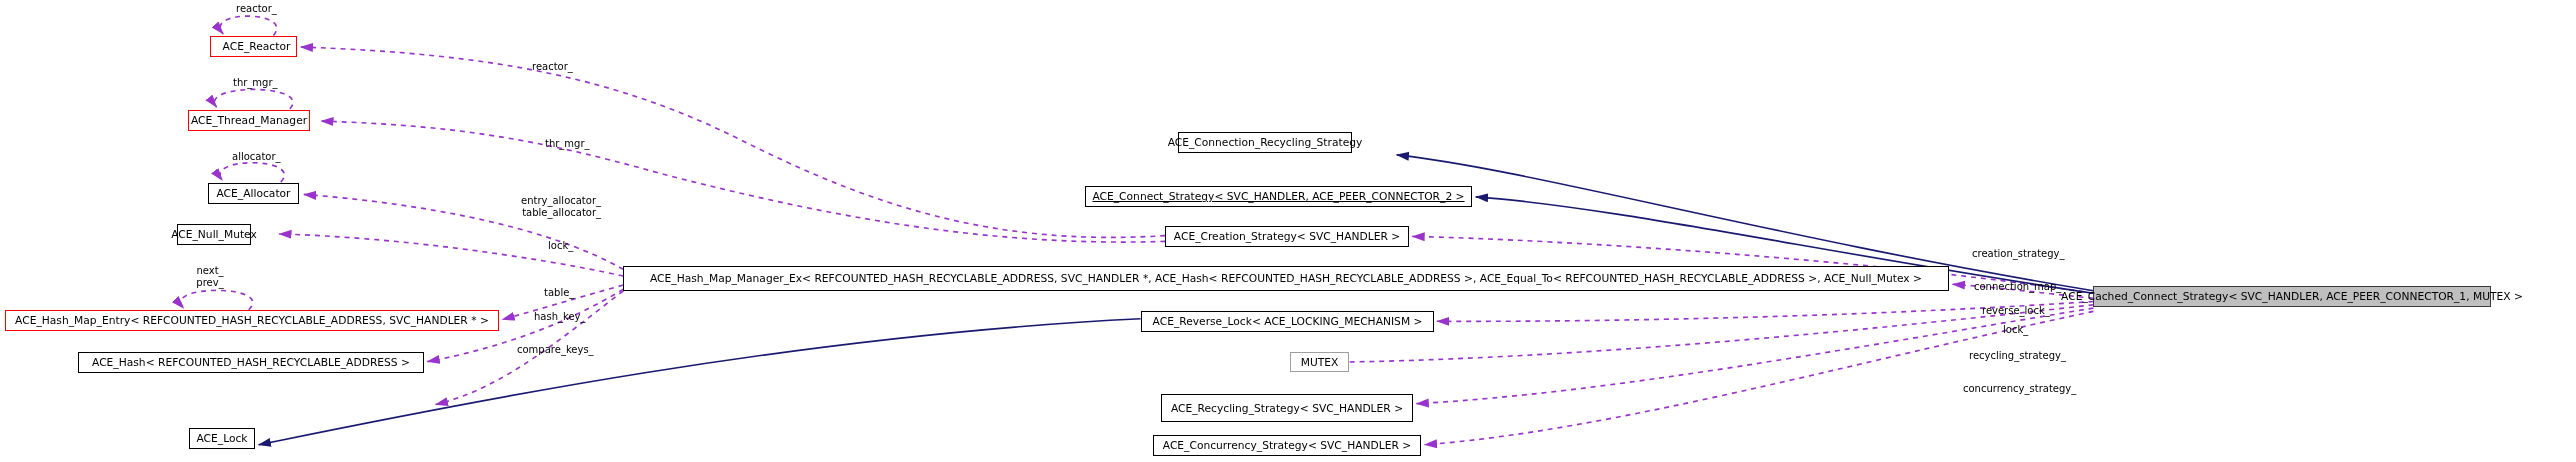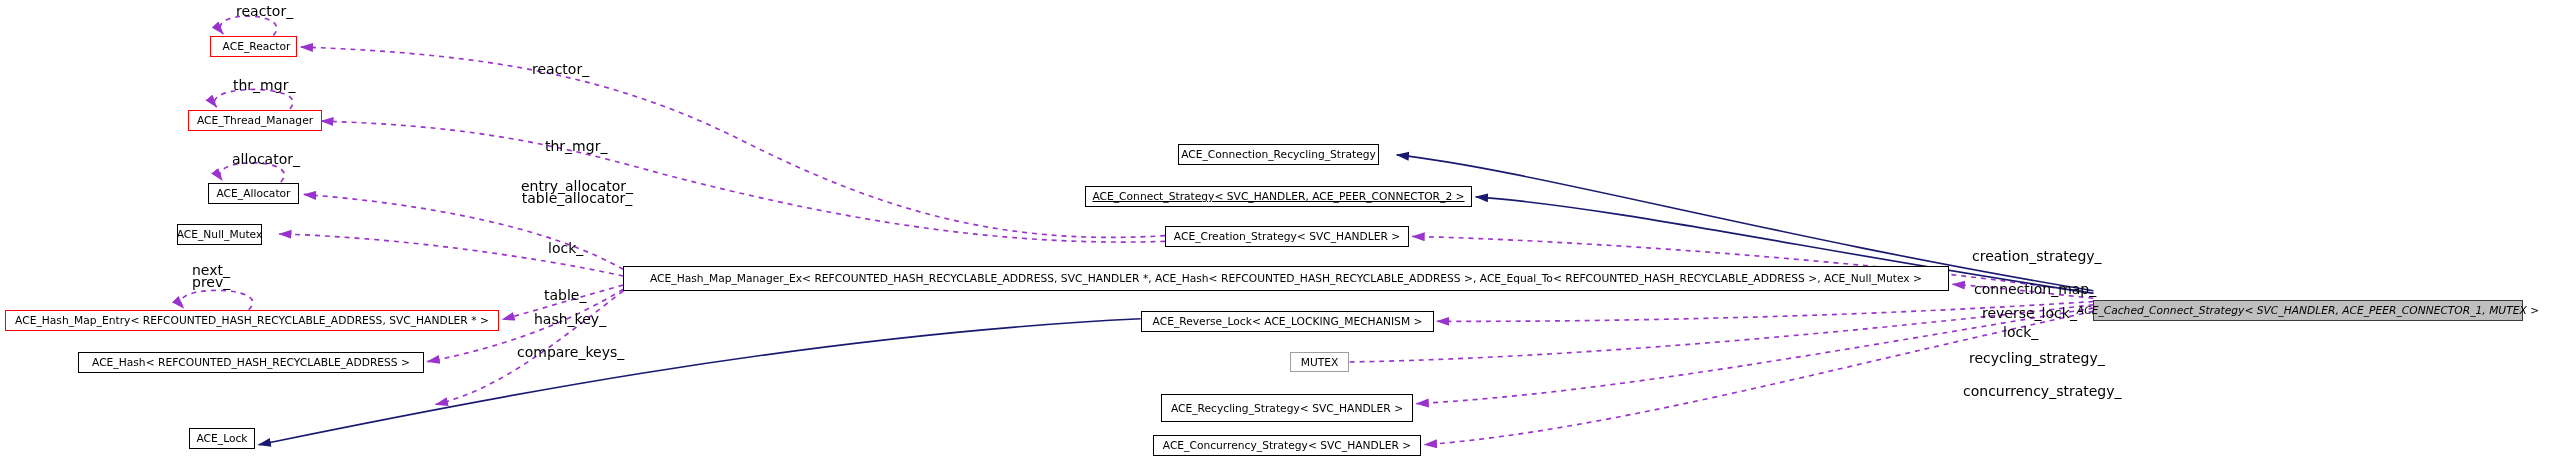--- a/index.html
+++ b/index.html
@@ -5,21 +5,21 @@
   html,body{margin:0;padding:0;background:#ffffff;}
   .canvas{position:relative;width:2576px;height:463px;background:#ffffff;overflow:hidden;
           font-family:"DejaVu Sans",sans-serif;}
   .edges{position:absolute;left:0;top:0;width:2576px;height:463px;}
   .node{position:absolute;display:flex;align-items:center;justify-content:center;
         background:#ffffff;border:0.8px solid #000000;box-sizing:border-box;
         font-size:10.7px;color:#000;white-space:nowrap;z-index:2;}
   .node.red{border:1.6px solid #ff0000;}
   .node.undoc{border:0.8px solid #9e9e9e;margin-left:34px;}
   .node.main{background:#bfbfbf;border:1.6px solid #3a3a3a;}
-  .elabel{position:absolute;font-size:14px;color:#000;white-space:nowrap;z-index:3;}
+  .elabel{position:absolute;font-size:10px;color:#000;white-space:nowrap;z-index:3;}
   .elabel.two{text-align:center;line-height:11.5px;}
 </style>
 </head>
 <body>
 
 <div class="canvas">
 
   <svg class="edges" width="2576" height="463" viewBox="0 0 3128 562">
     <defs>
       <marker id="ap" markerUnits="userSpaceOnUse" markerWidth="17" markerHeight="12" refX="15" refY="5.5" orient="auto">
@@ -49,46 +49,46 @@
       <path d="M 2542,378 C 2240,442 1960,522 1730,540" marker-end="url(#ap)"></path>
     </g>
     <g fill="none" stroke="#191970" stroke-width="2">
       <path d="M 2542,353 C 2150,288 1860,206 1696,188" marker-end="url(#an)"></path>
       <path d="M 2542,356 C 2220,308 1960,251 1792,239" marker-end="url(#an)"></path>
       <path d="M 1385,387 C 950,408 520,498 314,540" marker-end="url(#an)"></path>
     </g>
   </svg>
 
   <div class="node red" style="left:210px;top:36px;width:87px;height:21.4px;padding-left:6px;">ACE_Reactor</div>
-  <div class="node red" style="left:188px;top:110px;width:134px;height:21.4px;">ACE_Thread_Manager</div>
+  <div class="node red" style="left:188px;top:110px;width:122px;height:21.4px;">ACE_Thread_Manager</div>
   <div class="node" style="left:208px;top:183px;width:91px;height:21.4px;">ACE_Allocator</div>
-  <div class="node" style="left:177px;top:224px;width:85px;height:20.6px;">ACE_Null_Mutex</div>
+  <div class="node" style="left:177px;top:224px;width:74px;height:20.6px;">ACE_Null_Mutex</div>
   <div class="node" style="left:78px;top:352px;width:346px;height:20.6px;">ACE_Hash&lt; REFCOUNTED_HASH_RECYCLABLE_ADDRESS &gt;</div>
   <div class="node red" style="left:5px;top:310px;width:494px;height:21.4px;">ACE_Hash_Map_Entry&lt; REFCOUNTED_HASH_RECYCLABLE_ADDRESS, SVC_HANDLER * &gt;</div>
   <div class="node" style="left:189px;top:428px;width:66px;height:20.6px;">ACE_Lock</div>
   <div class="node" style="left:623px;top:266px;width:1326px;height:25px;">ACE_Hash_Map_Manager_Ex&lt; REFCOUNTED_HASH_RECYCLABLE_ADDRESS, SVC_HANDLER *, ACE_Hash&lt; REFCOUNTED_HASH_RECYCLABLE_ADDRESS &gt;, ACE_Equal_To&lt; REFCOUNTED_HASH_RECYCLABLE_ADDRESS &gt;, ACE_Null_Mutex &gt;</div>
-  <div class="node" style="left:1178px;top:144px;width:201px;height:21.4px;">ACE_Connection_Recycling_Strategy</div>
+  <div class="node" style="left:1178px;top:132px;width:174px;height:21.4px;">ACE_Connection_Recycling_Strategy</div>
   <div class="node" style="left:1085px;top:186px;width:387px;height:21.4px;text-decoration:underline;">ACE_Connect_Strategy&lt; SVC_HANDLER, ACE_PEER_CONNECTOR_2 &gt;</div>
   <div class="node" style="left:1165px;top:226px;width:244px;height:21.4px;">ACE_Creation_Strategy&lt; SVC_HANDLER &gt;</div>
   <div class="node" style="left:1141px;top:311px;width:293px;height:20.6px;">ACE_Reverse_Lock&lt; ACE_LOCKING_MECHANISM &gt;</div>
   <div class="node undoc" style="left:1256px;top:352px;width:59px;height:20px;">MUTEX</div>
   <div class="node" style="left:1161px;top:394px;width:252px;height:28px;">ACE_Recycling_Strategy&lt; SVC_HANDLER &gt;</div>
   <div class="node" style="left:1153px;top:435px;width:268px;height:21.4px;">ACE_Concurrency_Strategy&lt; SVC_HANDLER &gt;</div>
-  <div class="node main" style="left:2093px;top:300px;width:430px;height:21.4px;font-style:italic;">ACE_Cached_Connect_Strategy&lt; SVC_HANDLER, ACE_PEER_CONNECTOR_1, MUTEX &gt;</div>
+  <div class="node main" style="left:2093px;top:286px;width:398px;height:21.4px;">ACE_Cached_Connect_Strategy&lt; SVC_HANDLER, ACE_PEER_CONNECTOR_1, MUTEX &gt;</div>
 
   <div class="elabel" style="left:236px;top:3.3px;">reactor_</div>
   <div class="elabel" style="left:233px;top:77px;">thr_mgr_</div>
   <div class="elabel" style="left:232px;top:151px;">allocator_</div>
   <div class="elabel two" style="left:192px;top:265px;width:36px;">
     <span>next_</span><br>
     <span>prev_</span>
   </div>
   <div class="elabel" style="left:532px;top:61px;">reactor_</div>
   <div class="elabel" style="left:545px;top:138px;">thr_mgr_</div>
-  <div class="elabel two" style="left:521px;top:181px;">
+  <div class="elabel two" style="left:521px;top:195px;text-align:right;">
     <span>entry_allocator_</span><br>
     <span>table_allocator_</span>
   </div>
   <div class="elabel" style="left:548px;top:240px;">lock_</div>
   <div class="elabel" style="left:544px;top:287px;">table_</div>
   <div class="elabel" style="left:534px;top:311px;">hash_key_</div>
   <div class="elabel" style="left:517px;top:344px;">compare_keys_</div>
   <div class="elabel" style="left:1972px;top:248px;">creation_strategy_</div>
   <div class="elabel" style="left:1974px;top:281px;">connection_map_</div>
   <div class="elabel" style="left:1982px;top:305px;">reverse_lock_</div>

